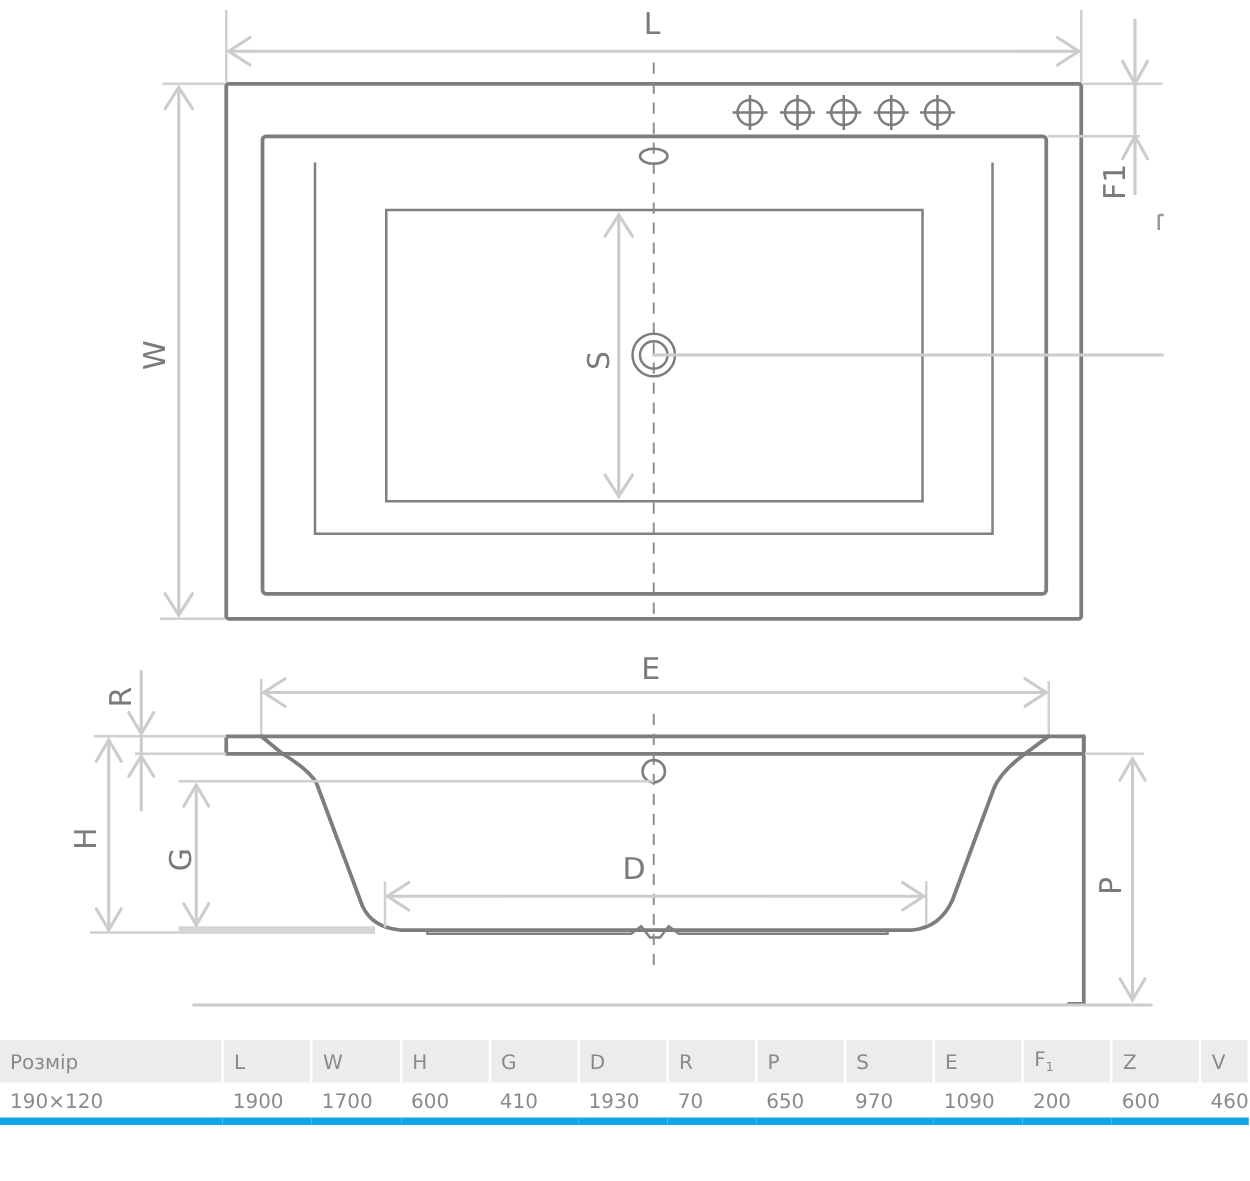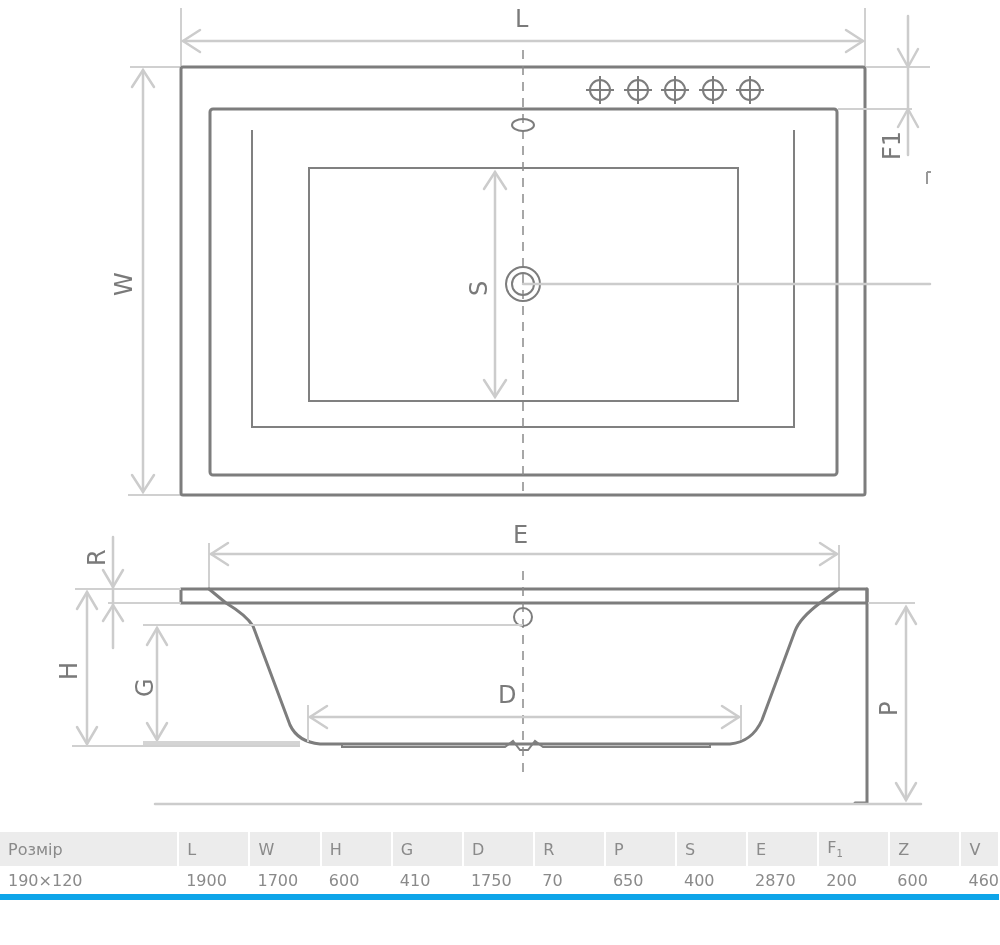--- a/index.html
+++ b/index.html
@@ -198,23 +198,23 @@
       <th>V</th>
     </tr>
   </thead>
   <tbody>
     <tr>
       <td>190×120</td>
       <td>1900</td>
       <td>1700</td>
       <td>600</td>
       <td>410</td>
-      <td>1750</td>
+      <td>1930</td>
       <td>70</td>
       <td>650</td>
-      <td>400</td>
-      <td>2870</td>
+      <td>970</td>
+      <td>1090</td>
       <td>200</td>
       <td>600</td>
       <td>460</td>
     </tr>
   </tbody>
 </table>
 
 </body></html>

